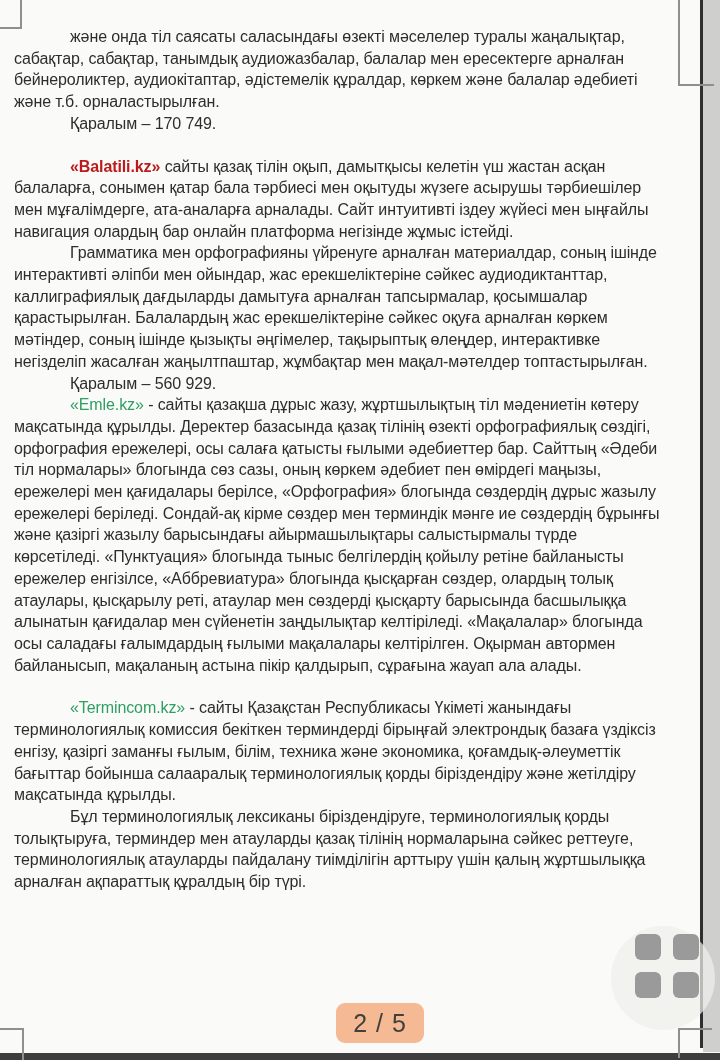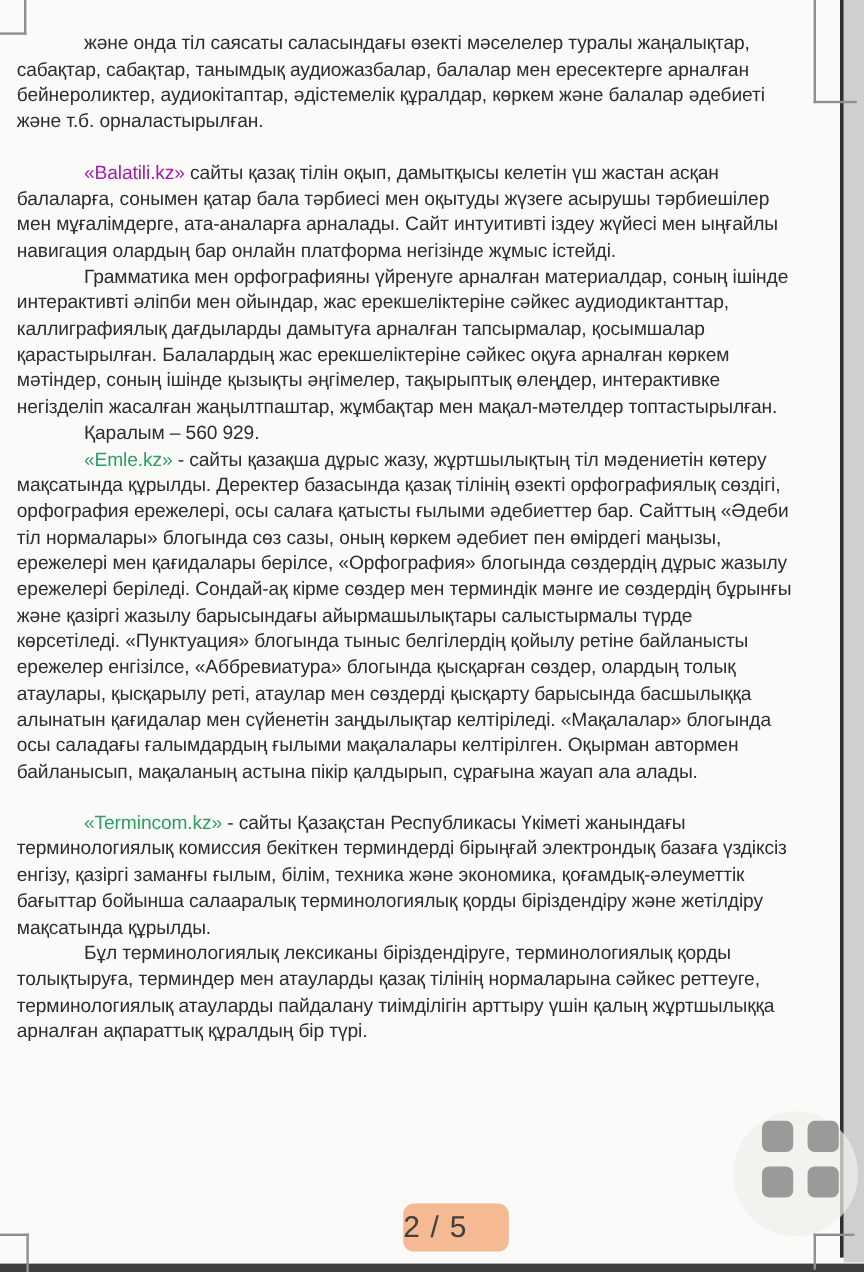--- a/index.html
+++ b/index.html
@@ -9,21 +9,21 @@
     font-family:"Liberation Sans","DejaVu Sans",sans-serif;
   }
   .page-text{
     position:absolute;left:14px;top:26px;width:646px;
     font-size:16px;line-height:21.7px;color:#2d2d2d;
     letter-spacing:-0.1px;
   }
   .page-text p{margin:0;text-indent:56px;}
   .page-text p.gap{margin-top:21px;}
   .heading{font-weight:bold;}
-  .site-blue{color:#a21caf;font-weight:400;}
+  .site-blue{color:#b91c1c;font-weight:700;}
   .site-green{color:#2f9e63;font-weight:500;text-align:center;}
   
   .corner{position:absolute;z-index:1;}
   .corner-tl{left:0;top:0;width:20px;height:27px;border-right:2px solid #8f8f8f;border-bottom:2px solid #8f8f8f;}
   .corner-tr{left:678px;top:0;width:34px;height:84px;border-left:2px solid #8f8f8f;border-bottom:2px solid #8f8f8f;}
   .corner-bl{left:0;top:1028px;width:22px;height:32px;border-right:2px solid #8f8f8f;border-top:2px solid #8f8f8f;}
   .corner-br{left:678px;top:1028px;width:32px;height:28px;border-left:2px solid #8f8f8f;border-top:2px solid #8f8f8f;}
   
   .edge-right-line{position:absolute;left:700px;top:0;width:3px;height:1048px;background:#2f2f2f;z-index:1;}
   .edge-right-band{position:absolute;left:703px;top:0;width:17px;height:1052px;background:#cfcfcd;z-index:0;}
@@ -35,38 +35,39 @@
   }
   .grid-icon{
     position:absolute;left:24px;top:8px;width:64px;height:64px;
     display:grid;grid-template-columns:26px 26px;grid-template-rows:26px 26px;gap:12px;
   }
   .grid-icon span{background:#9a9a9a;border-radius:6px;display:block;}
   
   .page-badge{
     position:absolute;left:336px;top:1003px;width:88px;height:40px;z-index:4;
     background:rgba(243,172,128,0.84);border-radius:9px;
-    display:flex;align-items:center;
+    display:flex;align-items:center;justify-content:center;
     font-size:25px;color:#42403e;letter-spacing:1px;
   }
 </style>
 </head>
 <body>
 
 <div class="edge-right-band"></div>
 <div class="edge-right-line"></div>
 <div class="edge-bottom-band"></div>
 
 <div class="corner corner-tl"></div>
 <div class="corner corner-tr"></div>
 <div class="corner corner-bl"></div>
 <div class="corner corner-br"></div>
 
 <div class="page-text">
   <p>және онда тіл саясаты саласындағы өзекті мәселелер туралы жаңалықтар, сабақтар, сабақтар, танымдық аудиожазбалар, балалар мен ересектерге арналған бейнероликтер, аудиокітаптар, әдістемелік құралдар, көркем және балалар әдебиеті және т.б. орналастырылған.</p>
+  <p>Қаралым – 170 749.</p>
 
   <p class="gap"><span class="site-blue">«Balatili.kz»</span><span> сайты қазақ тілін оқып, дамытқысы келетін үш жастан асқан балаларға, сонымен қатар бала тәрбиесі мен оқытуды жүзеге асырушы тәрбиешілер мен мұғалімдерге, ата-аналарға арналады. Сайт интуитивті іздеу жүйесі мен ыңғайлы навигация олардың бар онлайн платформа негізінде жұмыс істейді.</span></p>
   <p>Грамматика мен орфографияны үйренуге арналған материалдар, соның ішінде интерактивті әліпби мен ойындар, жас ерекшеліктеріне сәйкес аудиодиктанттар, каллиграфиялық дағдыларды дамытуға арналған тапсырмалар, қосымшалар қарастырылған. Балалардың жас ерекшеліктеріне сәйкес оқуға арналған көркем мәтіндер, соның ішінде қызықты әңгімелер, тақырыптық өлеңдер, интерактивке негізделіп жасалған жаңылтпаштар, жұмбақтар мен мақал-мәтелдер топтастырылған.</p>
   <p>Қаралым – 560 929.</p>
 
   <p><span class="site-green">«Emle.kz»</span><span> - сайты қазақша дұрыс жазу, жұртшылықтың тіл мәдениетін көтеру мақсатында құрылды. Деректер базасында қазақ тілінің өзекті орфографиялық сөздігі, орфография ережелері, осы салаға қатысты ғылыми әдебиеттер бар. Сайттың «Әдеби тіл нормалары» блогында сөз сазы, оның көркем әдебиет пен өмірдегі маңызы, ережелері мен қағидалары берілсе, «Орфография» блогында сөздердің дұрыс жазылу ережелері беріледі. Сондай-ақ кірме сөздер мен терминдік мәнге ие сөздердің бұрынғы және қазіргі жазылу барысындағы айырмашылықтары салыстырмалы түрде көрсетіледі. «Пунктуация» блогында тыныс белгілердің қойылу ретіне байланысты ережелер енгізілсе, «Аббревиатура» блогында қысқарған сөздер, олардың толық атаулары, қысқарылу реті, атаулар мен сөздерді қысқарту барысында басшылыққа алынатын қағидалар мен сүйенетін заңдылықтар келтіріледі. «Мақалалар» блогында осы саладағы ғалымдардың ғылыми мақалалары келтірілген. Оқырман автормен байланысып, мақаланың астына пікір қалдырып, сұрағына жауап ала алады.</span></p>
 
   <p class="gap"><span class="site-green">«Termincom.kz»</span><span> - сайты Қазақстан Республикасы Үкіметі жанындағы терминологиялық комиссия бекіткен терминдерді бірыңғай электрондық базаға үздіксіз енгізу, қазіргі заманғы ғылым, білім, техника және экономика, қоғамдық-әлеуметтік бағыттар бойынша салааралық терминологиялық қорды біріздендіру және жетілдіру мақсатында құрылды.</span></p>
   <p>Бұл терминологиялық лексиканы біріздендіруге, терминологиялық қорды толықтыруға, терминдер мен атауларды қазақ тілінің нормаларына сәйкес реттеуге, терминологиялық атауларды пайдалану тиімділігін арттыру үшін қалың жұртшылыққа арналған ақпараттық құралдың бір түрі.</p>
 

